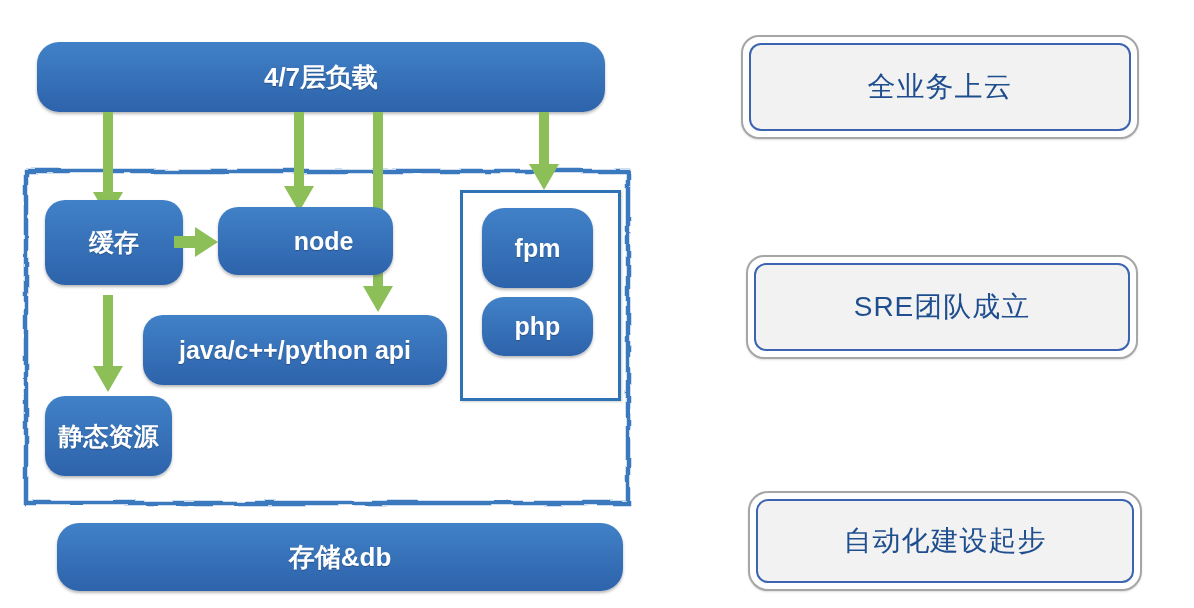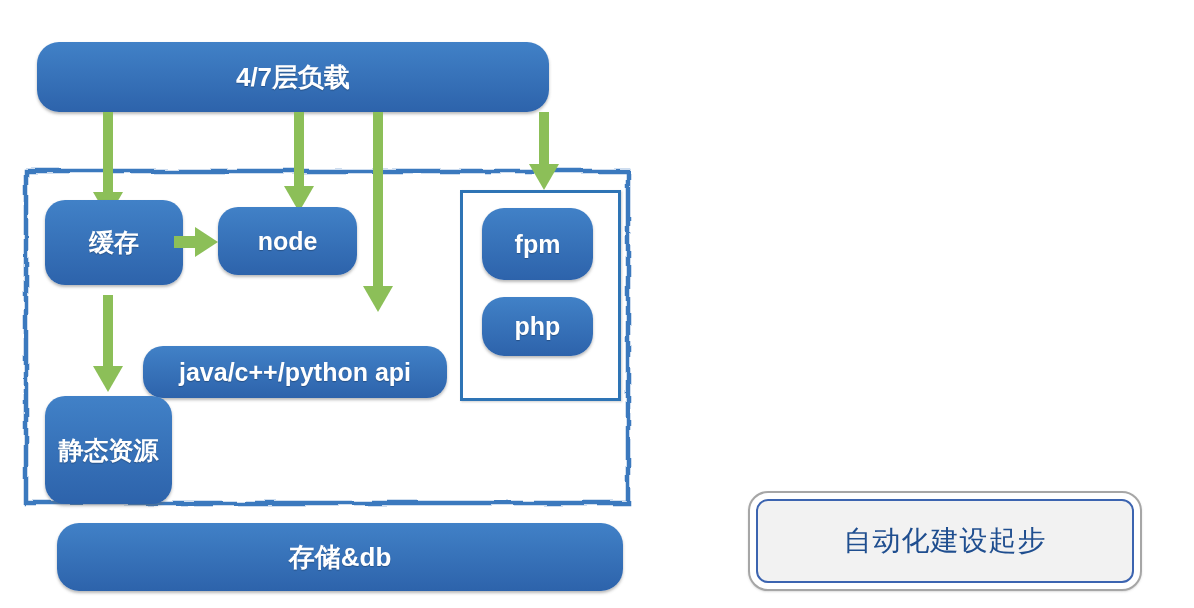--- a/index.html
+++ b/index.html
@@ -97,43 +97,49 @@
       <filter id="rough" x="-5%" y="-5%" width="110%" height="110%">
         <feTurbulence type="fractalNoise" baseFrequency="0.025 0.06" numOctaves="2" seed="7" result="n"></feTurbulence>
         <feDisplacementMap in="SourceGraphic" in2="n" scale="5"></feDisplacementMap>
       </filter>
     </defs>
     <rect x="6" y="6" width="602" height="332" fill="none" stroke="#3a79be" stroke-width="4.5" filter="url(#rough)"></rect>
   </svg>
 
   <div class="fpm-frame"></div>
 
-  <div class="nodebox big" style="left:37px;top:42px;width:512px;height:70px;">4/7层负载</div>
+  <div class="nodebox big" style="left:37px;top:42px;width:568px;height:70px;">4/7层负载</div>
 
   <div class="arrow-v" style="left:103px;top:112px;height:80px;"></div>
   <div class="arrow-v" style="left:294px;top:112px;height:74px;"></div>
   <div class="arrow-v" style="left:373px;top:112px;height:174px;"></div>
   <div class="arrow-v" style="left:539px;top:112px;height:52px;"></div>
 
   <div class="nodebox" style="left:45px;top:200px;width:138px;height:85px;">缓存</div>
   <div class="arrow-r" style="left:174px;top:236px;width:21px;"></div>
 
-  <div class="nodebox" style="left:218px;top:207px;width:139px;height:68px;">node</div>
+  <div class="nodebox" style="left:218px;top:207px;width:139px;height:68px;padding-left:36px;">node</div>
 
-  <div class="nodebox" style="left:482px;top:208px;width:111px;height:72px;border-radius:22px;">fpm</div>
+  <div class="nodebox" style="left:482px;top:208px;width:111px;height:80px;border-radius:22px;">fpm</div>
   <div class="nodebox" style="left:482px;top:297px;width:111px;height:59px;border-radius:22px;">php</div>
 
-  <div class="nodebox" style="left:143px;top:315px;width:304px;height:52px;margin-top:31px;">java/c++/python api</div>
+  <div class="nodebox" style="left:143px;top:315px;width:304px;height:70px;">java/c++/python api</div>
 
   <div class="arrow-v" style="left:103px;top:295px;height:71px;"></div>
 
-  <div class="nodebox" style="left:45px;top:396px;width:127px;height:108px;">静态资源</div>
+  <div class="nodebox" style="left:45px;top:396px;width:127px;height:80px;">静态资源</div>
 
 
   <div class="nodebox big" style="left:38px;top:523px;width:566px;height:68px;margin-left:19px;">存储&amp;db</div>
 
+  <div class="milestone" style="left:741px;top:35px;width:394px;height:100px;">
+    <div class="milestone-inner">全业务上云</div>
+  </div>
 
+  <div class="milestone" style="left:746px;top:255px;width:388px;height:100px;">
+    <div class="milestone-inner">SRE团队成立</div>
+  </div>
 
   <div class="milestone" style="left:748px;top:491px;width:390px;height:96px;border-radius:20px;">
     <div class="milestone-inner">自动化建设起步</div>
   </div>
 
 </div>
 
 </body></html>

